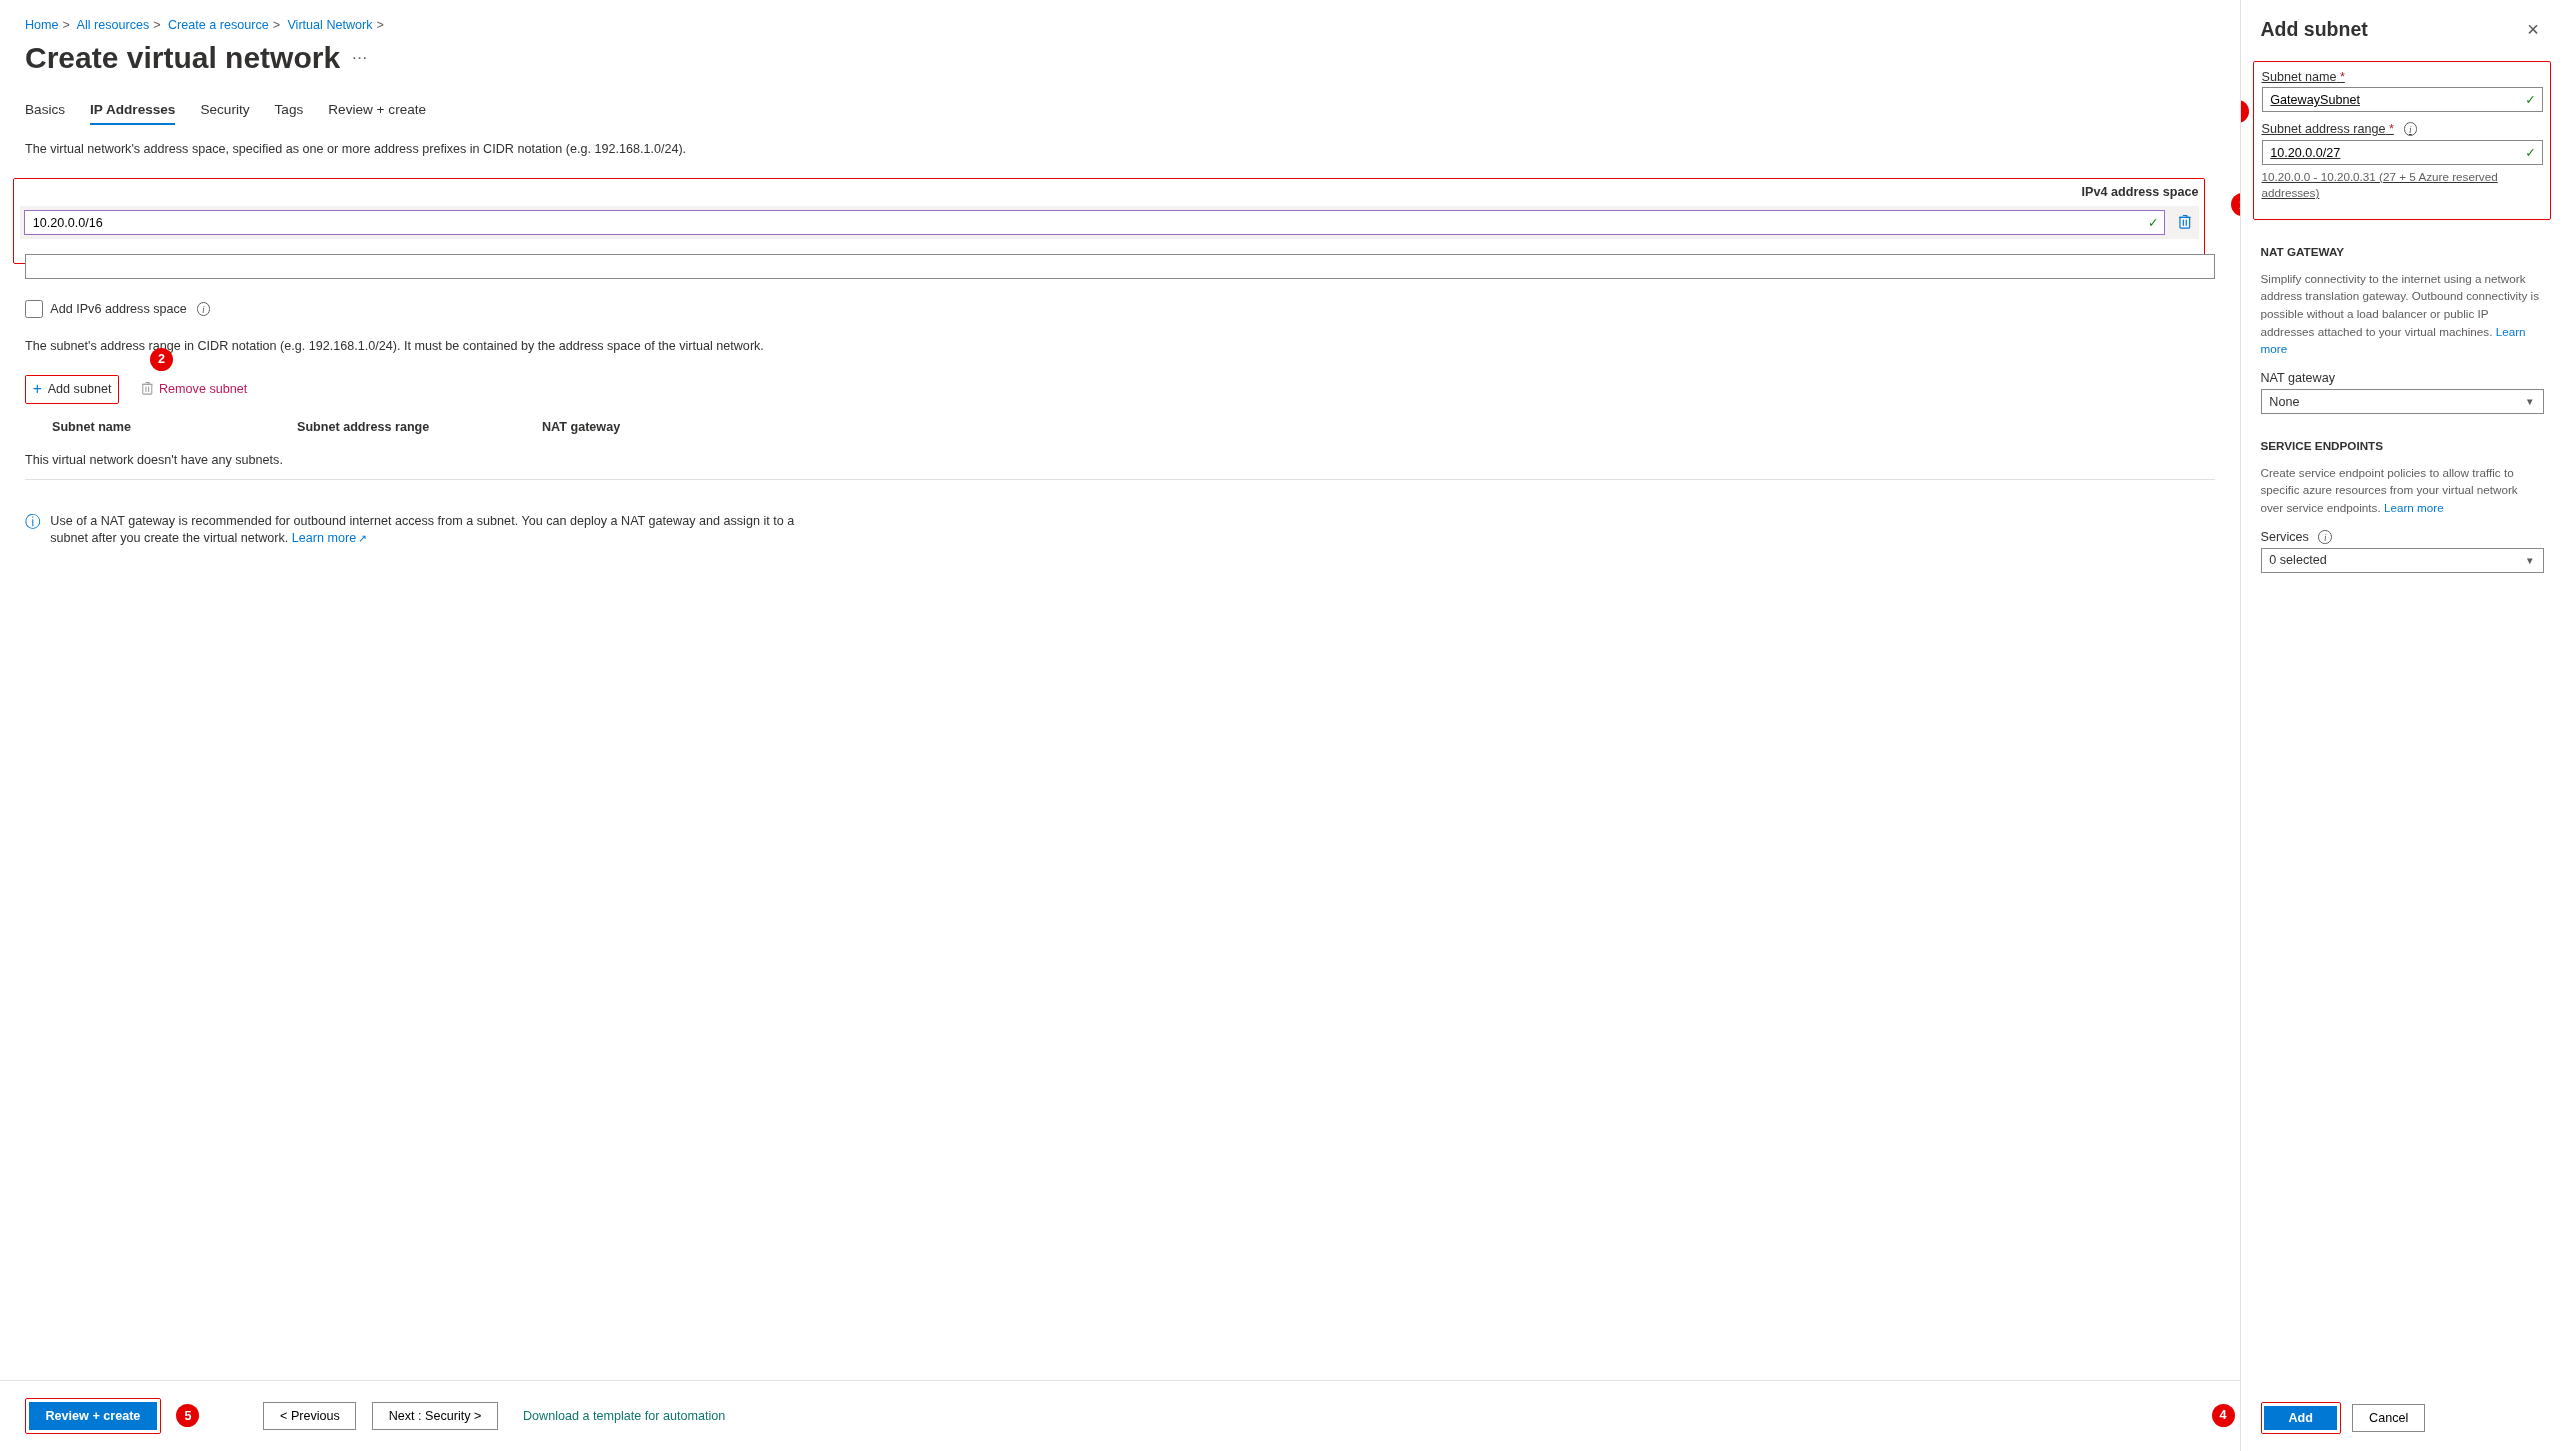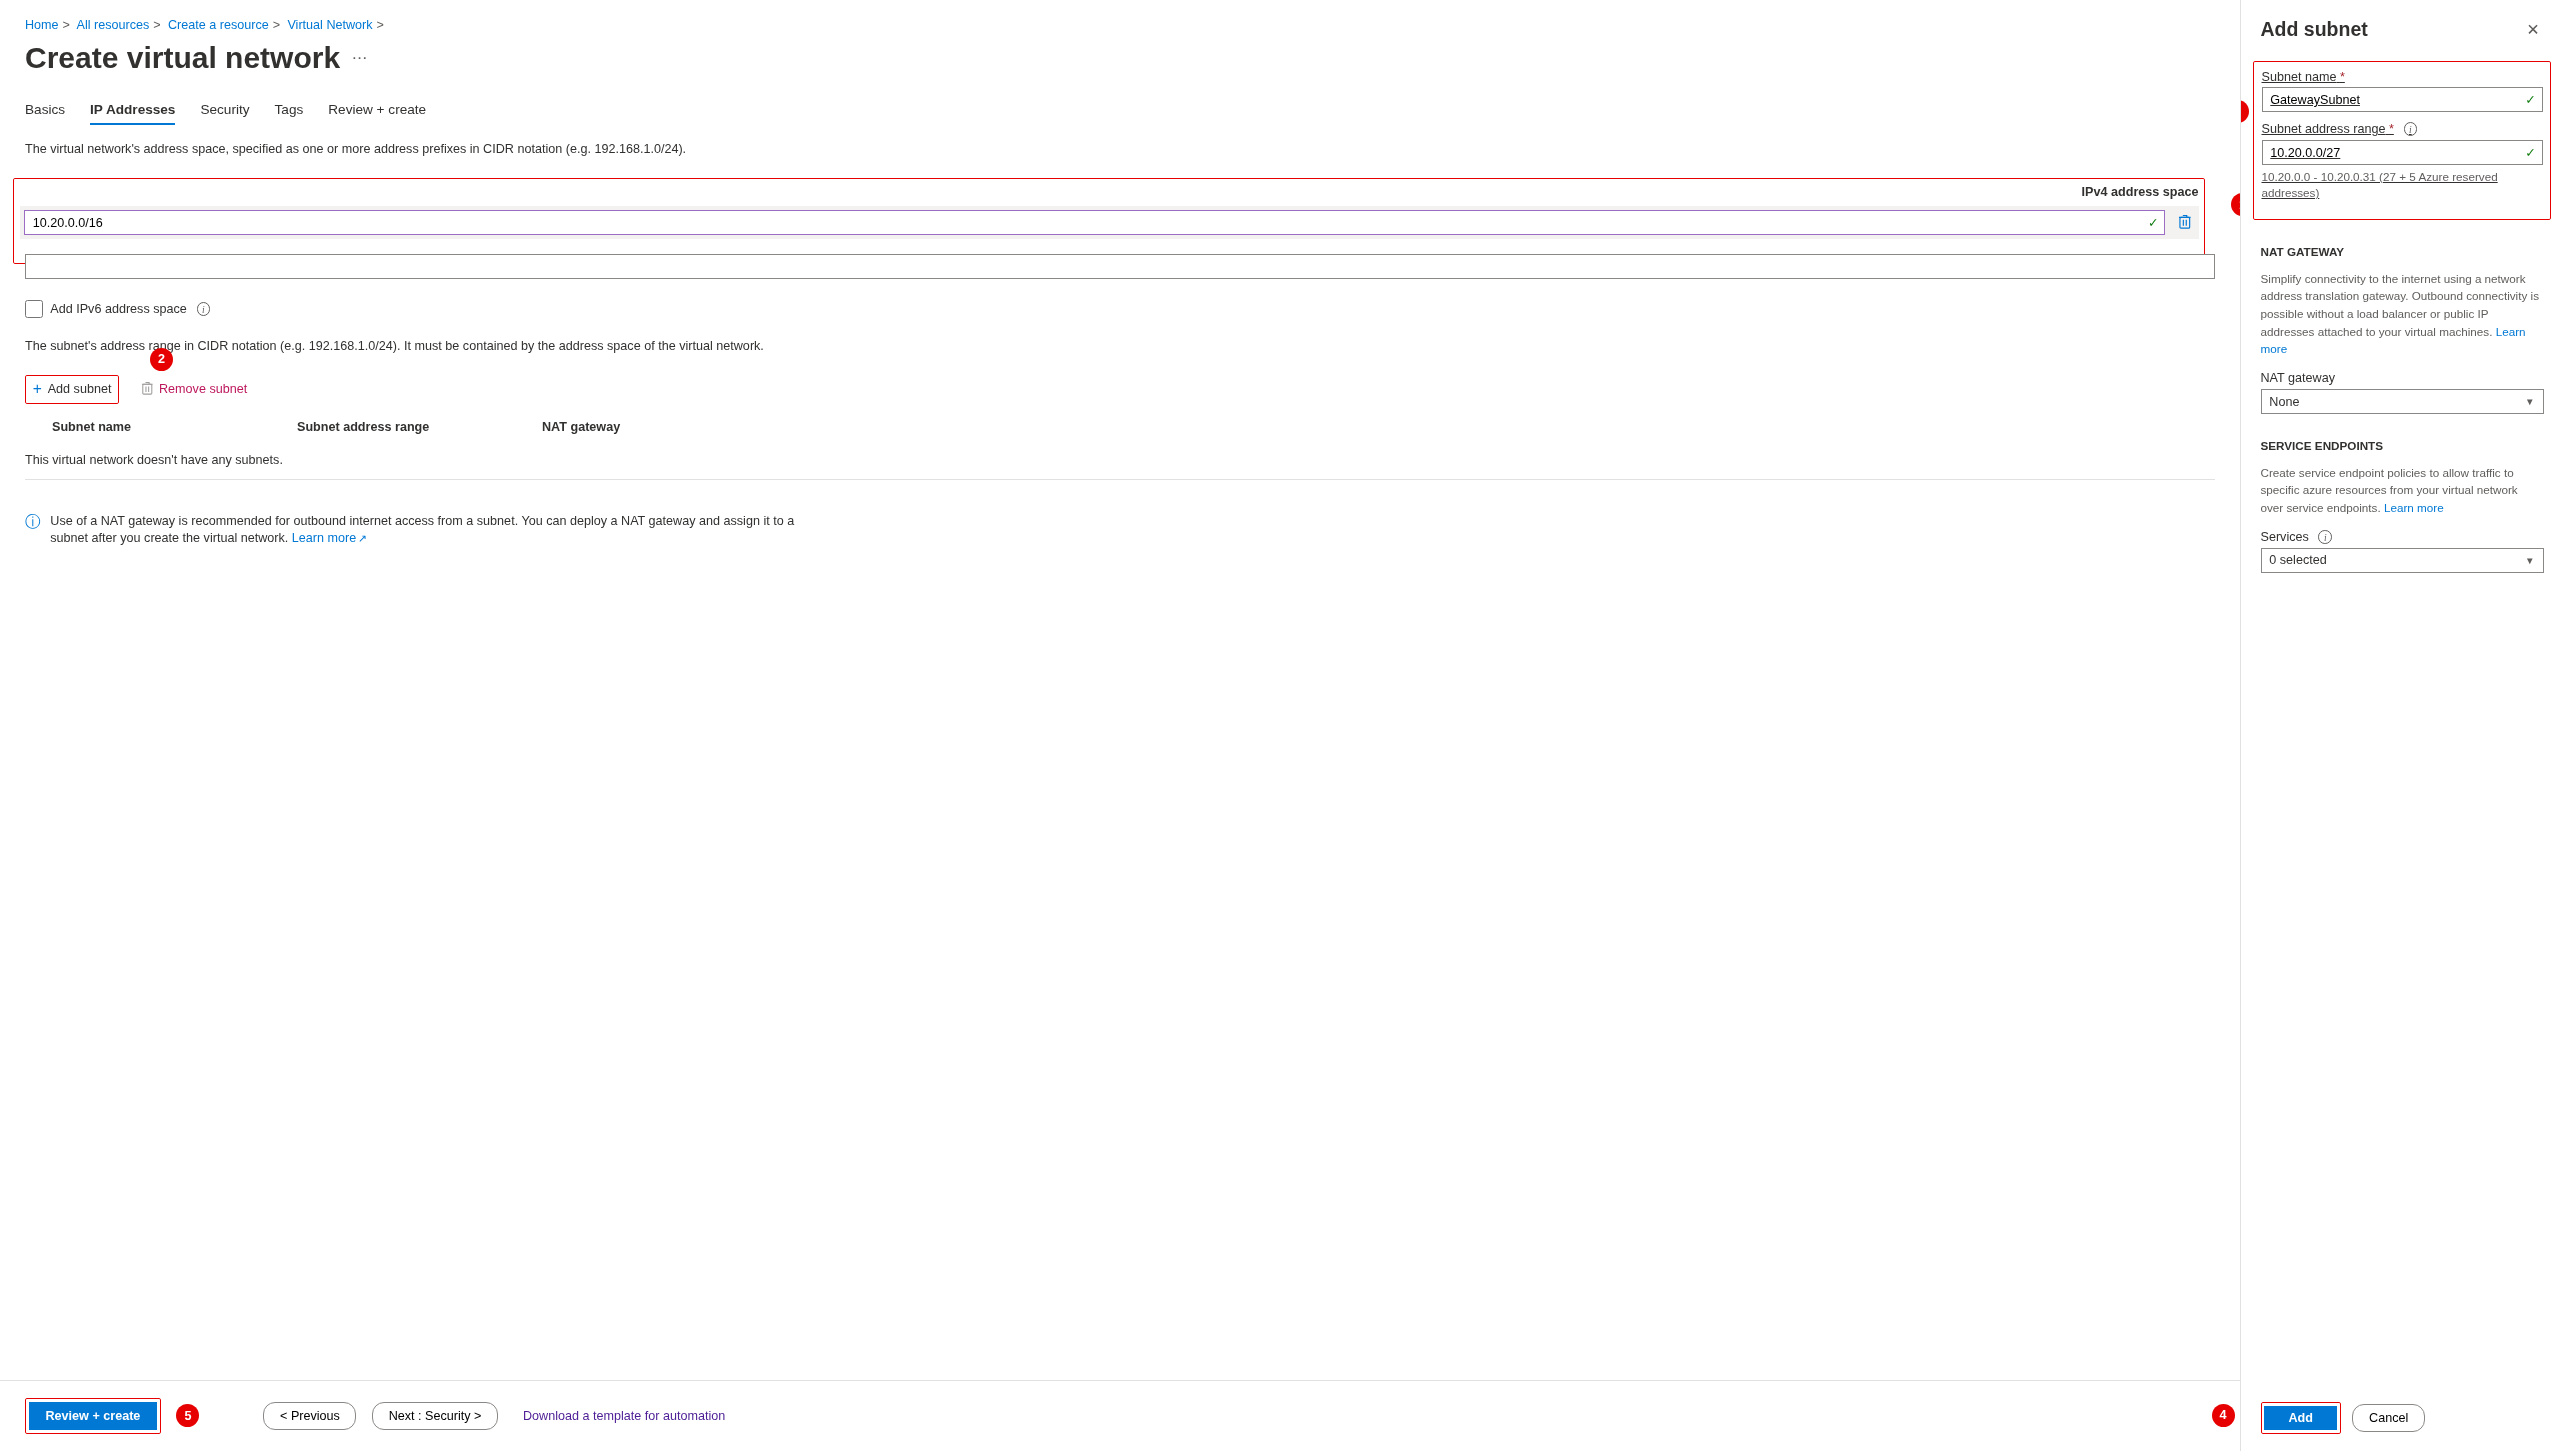--- a/index.html
+++ b/index.html
@@ -60,22 +60,22 @@
     
     .info-box { display: flex; gap: 9.7px; margin-top: 33px; max-width: 778px; }
     .info-circle { color: #0078d4; font-size: 15.6px; flex-shrink: 0; line-height: 1.2; }
     .info-box .txt { font-size: 12.6px; line-height: 1.4; }
     .ext-icon { font-size: 10.7px; margin-left: 1.9px; }
     
     
     .footer-bar { border-top: 1px solid #e1e1e1; padding: 17.5px 25px; display: flex; align-items: center; gap: 25px; }
     .btn { font-size: 12.6px; padding: 5.8px 15.6px; cursor: pointer; border: 1px solid #8a8886; background: #fff; font-family: inherit; }
     .btn-primary { background: #0078d4; color: #fff; border-color: #0078d4; font-weight: 600; }
-    .btn-default { background: #fff; border-radius: 12px; }
-    .dl-link { color: #4c1d95; font-size: 12.6px; }
+    .btn-default { background: #fff; }
+    .dl-link { color: #0f766e; font-size: 12.6px; }
     
     
     .panel-header { display: flex; justify-content: space-between; align-items: flex-start; padding: 17.5px 19.5px 0; }
     .panel-title { font-size: 19.5px; font-weight: 600; }
     .close-icon { cursor: pointer; color: #605e5c; font-size: 15.6px; padding: 3.9px; }
     .panel-body { padding: 17.5px 19.5px; flex: 1; overflow: auto; }
     .panel-footer { padding: 17.5px 19.5px; }
     .field { margin-bottom: 9.7px; }
     .field-label { font-size: 12.6px; display: block; margin-bottom: 3.9px; }
     .req { color: #a4262c; }

